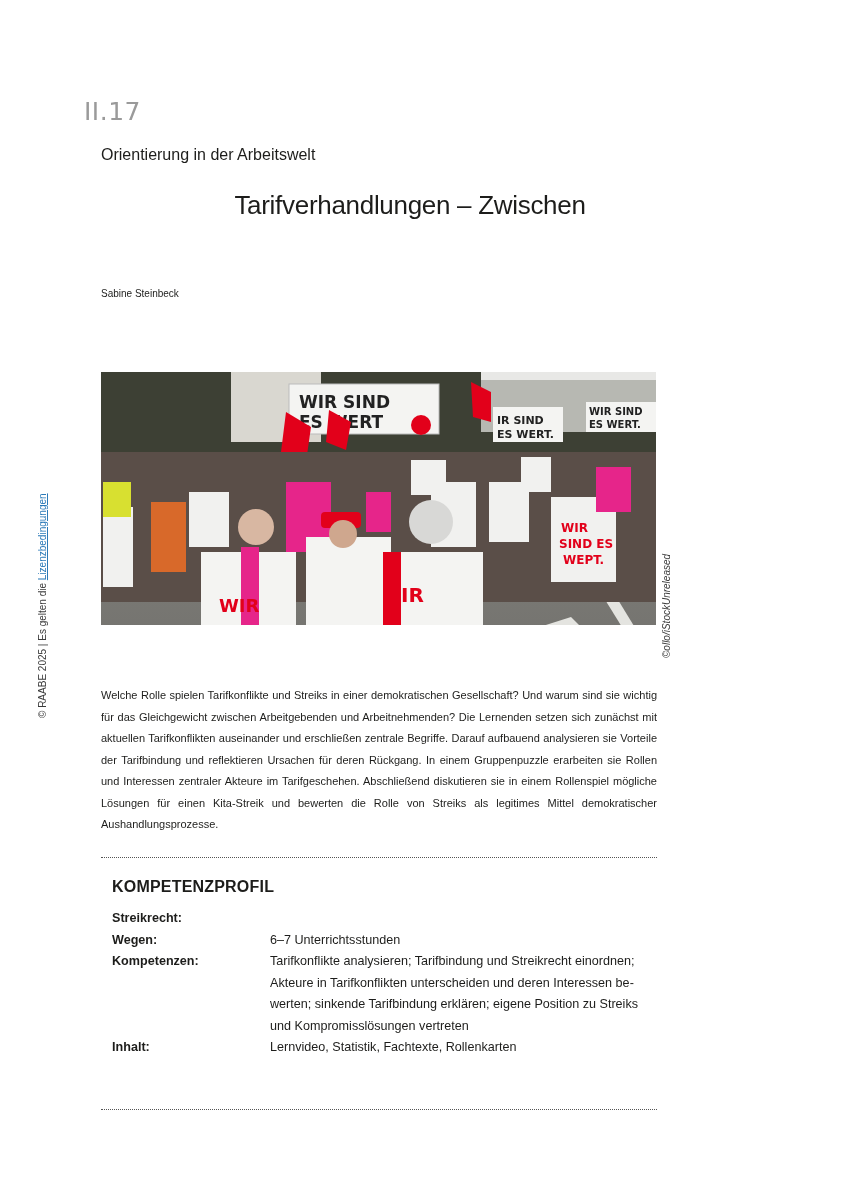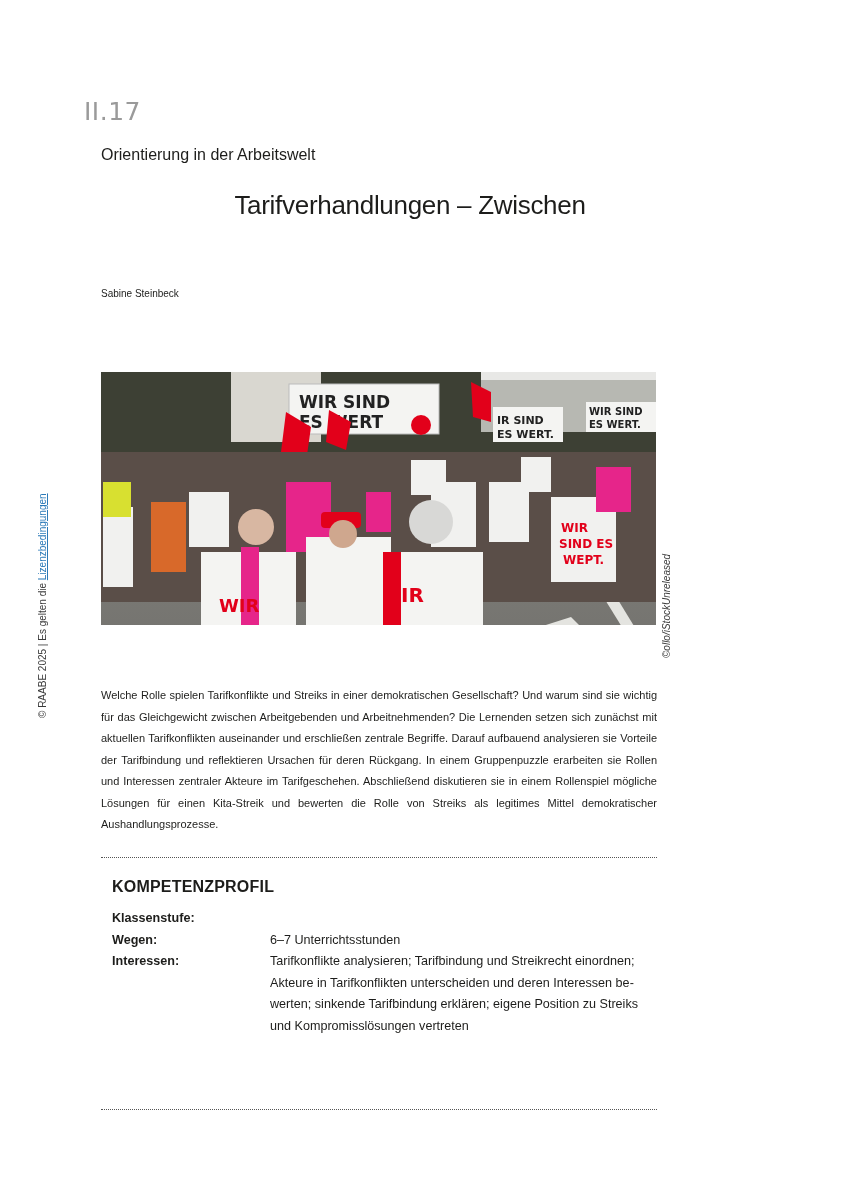--- a/index.html
+++ b/index.html
@@ -223,25 +223,29 @@
 </div>
 
 <div class="intro">Welche Rolle spielen Tarifkonflikte und Streiks in einer demokratischen Gesellschaft? Und warum sind sie wichtig für das Gleichgewicht zwischen Arbeitgebenden und Arbeitnehmenden? Die Lernenden setzen sich zunächst mit aktuellen Tarifkonflikten auseinander und erschließen zentrale Begriffe. Darauf aufbauend analysieren sie Vorteile der Tarifbindung und reflektieren Ursachen für deren Rückgang. In einem Gruppenpuzzle erarbeiten sie Rollen und Interessen zentraler Akteure im Tarif­geschehen. Abschließend diskutieren sie in einem Rollenspiel mögliche Lösungen für einen Kita-Streik und bewerten die Rolle von Streiks als legitimes Mittel demokratischer Aushandlungsprozesse.</div>
 
 <div class="dotted" style="top: 857px;"></div>
 
 <div class="profile-head">KOMPETENZPROFIL</div>
 
 <div class="profile">
   <div class="profile-row">
-    <div class="profile-label">Klassenstufe:</div>
+    <div class="profile-label">Streikrecht:</div>
   </div>
   <div class="profile-row">
     <div class="profile-label">Wegen:</div>
     <div class="profile-value">6–7 Unterrichtsstunden</div>
   </div>
   <div class="profile-row">
-    <div class="profile-label">Interessen:</div>
+    <div class="profile-label">Kompetenzen:</div>
     <div class="profile-value">Tarifkonflikte analysieren; Tarifbindung und Streikrecht einordnen; Akteure in Tarifkonflikten unterscheiden und deren Interessen be­werten; sinkende Tarifbindung erklären; eigene Position zu Streiks und Kompromisslösungen vertreten</div>
   </div>
+  <div class="profile-row">
+    <div class="profile-label">Inhalt:</div>
+    <div class="profile-value">Lernvideo, Statistik, Fachtexte, Rollenkarten</div>
+  </div>
 </div>
 
 <div class="dotted" style="top: 1109px;"></div>
 
 </body></html>

